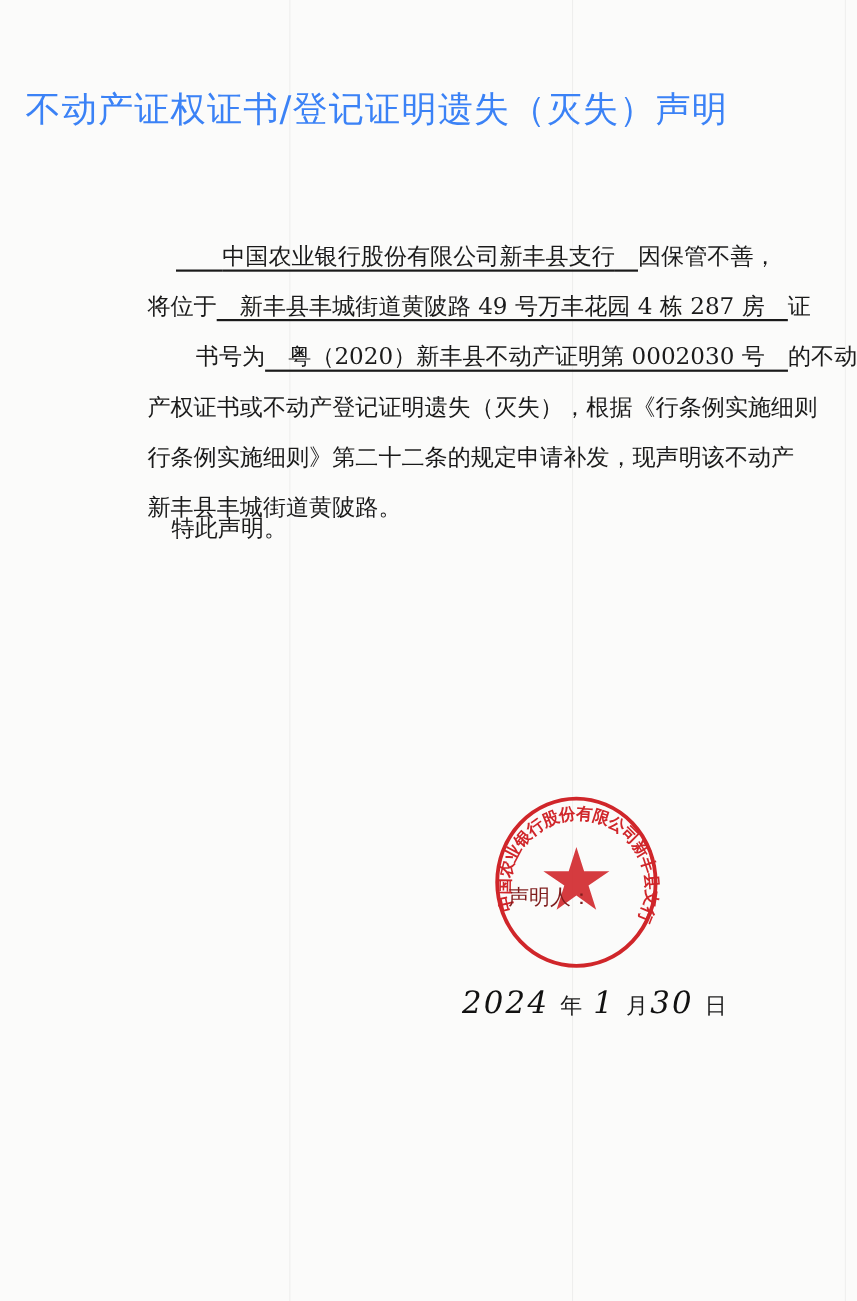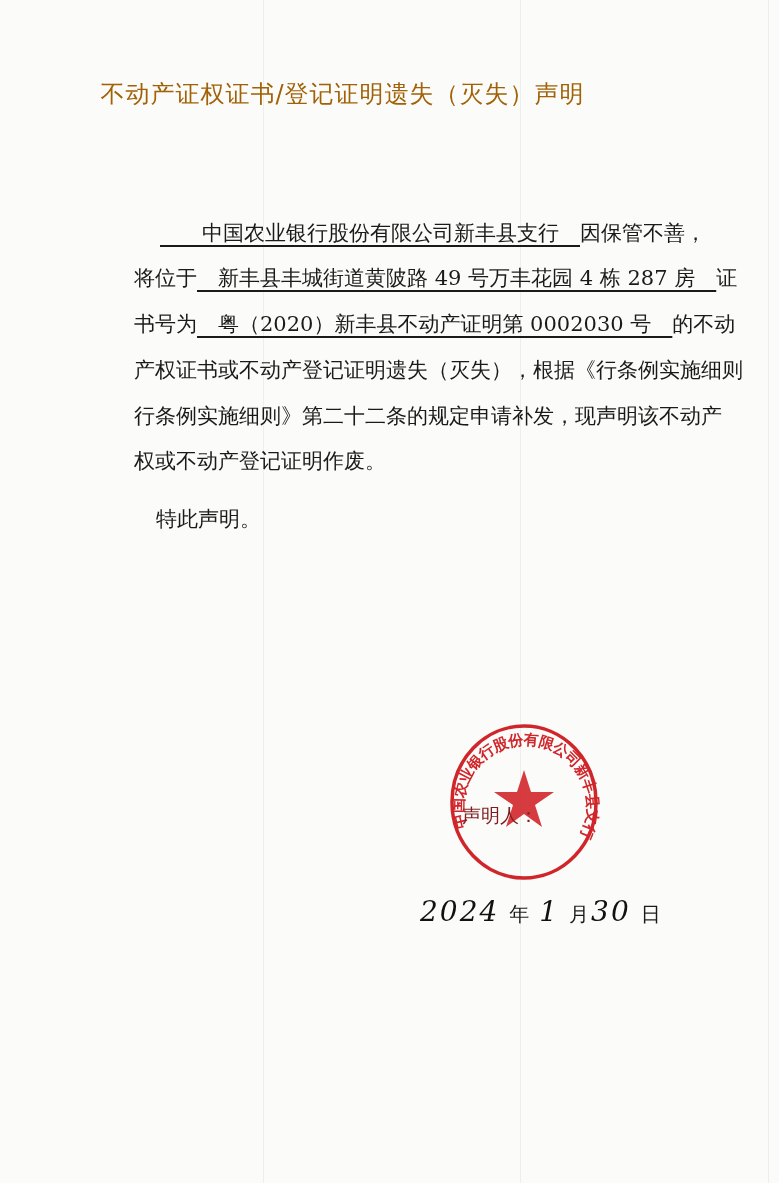--- a/index.html
+++ b/index.html
@@ -4,21 +4,21 @@
 <style>
   html, body { margin:0; padding:0; }
   body {
     width:779px; height:1183px; background:#fbfbfa; position:relative; overflow:hidden;
     font-family: "DejaVu Serif", "Liberation Serif", serif; color:#1a1a1a;
   }
   .fold { position:absolute; top:0; bottom:0; width:1px; background:rgba(0,0,0,0.05); }
   .title {
     position:absolute; top:78px; left:0; width:685px; text-align:center;
     font-family: "DejaVu Sans", "Liberation Sans", sans-serif;
-    font-size:24px; letter-spacing:1px; color:#a16207;
+    font-size:32px; letter-spacing:1px; color:#3b82f6;
   }
   .line { position:absolute; left:134px; font-size:21px; white-space:nowrap; line-height:30px;text-align:right; }
   .u { text-decoration: underline; text-underline-offset:5px; text-decoration-thickness:1.5px; }
   .stamp { position:absolute; left:447px; top:722px; width:154px; height:160px; }
   .signer {
     position:absolute; left:462px; top:803px; font-size:19px; color:#7f1d1d;
     font-family:"DejaVu Sans", "Liberation Sans", sans-serif;
   }
   .date {
     position:absolute; left:420px; top:895px; font-size:22px; white-space:nowrap;text-align:right;
@@ -36,29 +36,29 @@
 <div class="title">不动产证权证书/登记证明遗失（灭失）声明</div>
 
 <div class="line" style="top:218px; left:160px;">
   <span class="u"><span>　　</span><span>中国农业银行股份有限公司新丰县支行</span><span>　</span></span><span>因保管不善，</span>
 </div>
 
 <div class="line" style="top:263px;">
   <span>将位于</span><span class="u">　新丰县丰城街道黄陂路 49 号万丰花园 4 栋 287 房　</span><span>证</span>
 </div>
 
-<div class="line" style="top:309px;">
+<div class="line" style="top:309px;margin-left:44px;">
   <span>书号为</span><span class="u">　粤（2020）新丰县不动产证明第 0002030 号　</span><span>的不动</span>
 </div>
 
 <div class="line" style="top:355px;">产权证书或不动产登记证明遗失（灭失），根据《行条例实施细则</div>
 <div class="line" style="top:401px;">行条例实施细则》第二十二条的规定申请补发，现声明该不动产</div>
-<div class="line" style="top:446px;">权或不动产登记证明作废。</div>
+<div class="line" style="top:446px;">新丰县丰城街道黄陂路。</div>
 
-<div class="line" style="top:504px; left:156px;">特此声明。</div>
+<div class="line" style="top:468px; left:156px;font-family:Liberation Mono, monospace;">特此声明。</div>
 
 <svg class="stamp" viewBox="0 0 154 160">
   <defs>
     <path id="arc" d="M 22 110 A 62 62 0 1 1 128 122"></path>
   </defs>
   <ellipse cx="77" cy="80" rx="72" ry="76" fill="none" stroke="#d0262a" stroke-width="3.5"></ellipse>
   <text font-size="15" fill="#d0262a" font-family="DejaVu Sans, sans-serif" font-weight="bold" letter-spacing="-0.5">
     <textPath href="#arc" startOffset="2%">中国农业银行股份有限公司新丰县支行</textPath>
   </text>
   <polygon points="77,48 84,70 107,70 88,83 95,105 77,92 59,105 66,83 47,70 70,70" fill="#d0262a" opacity="0.9"></polygon>

